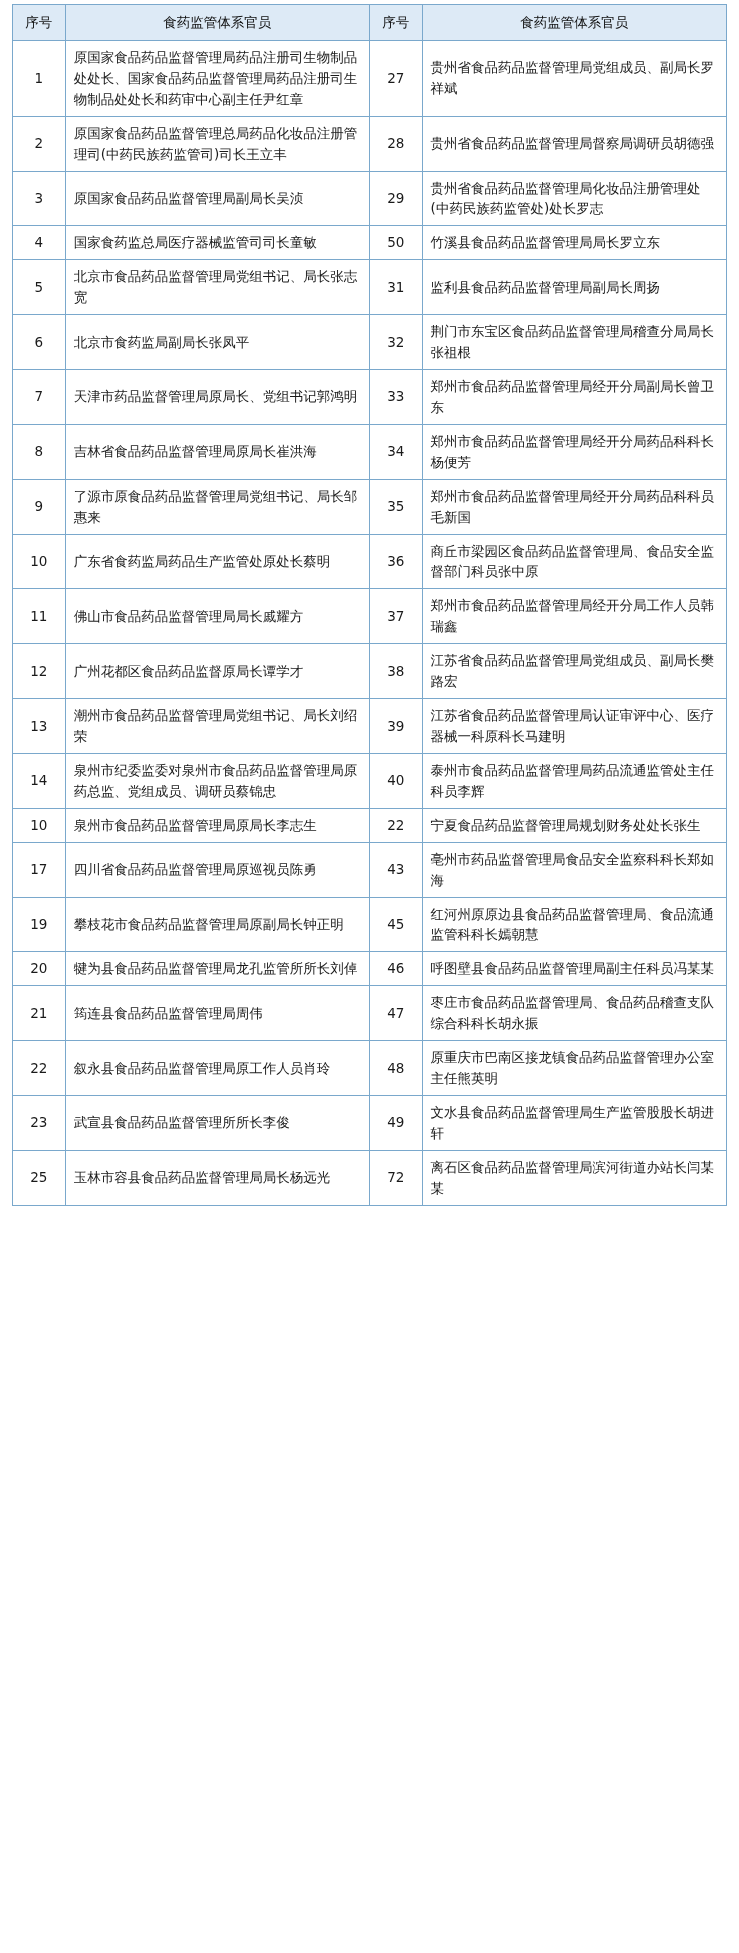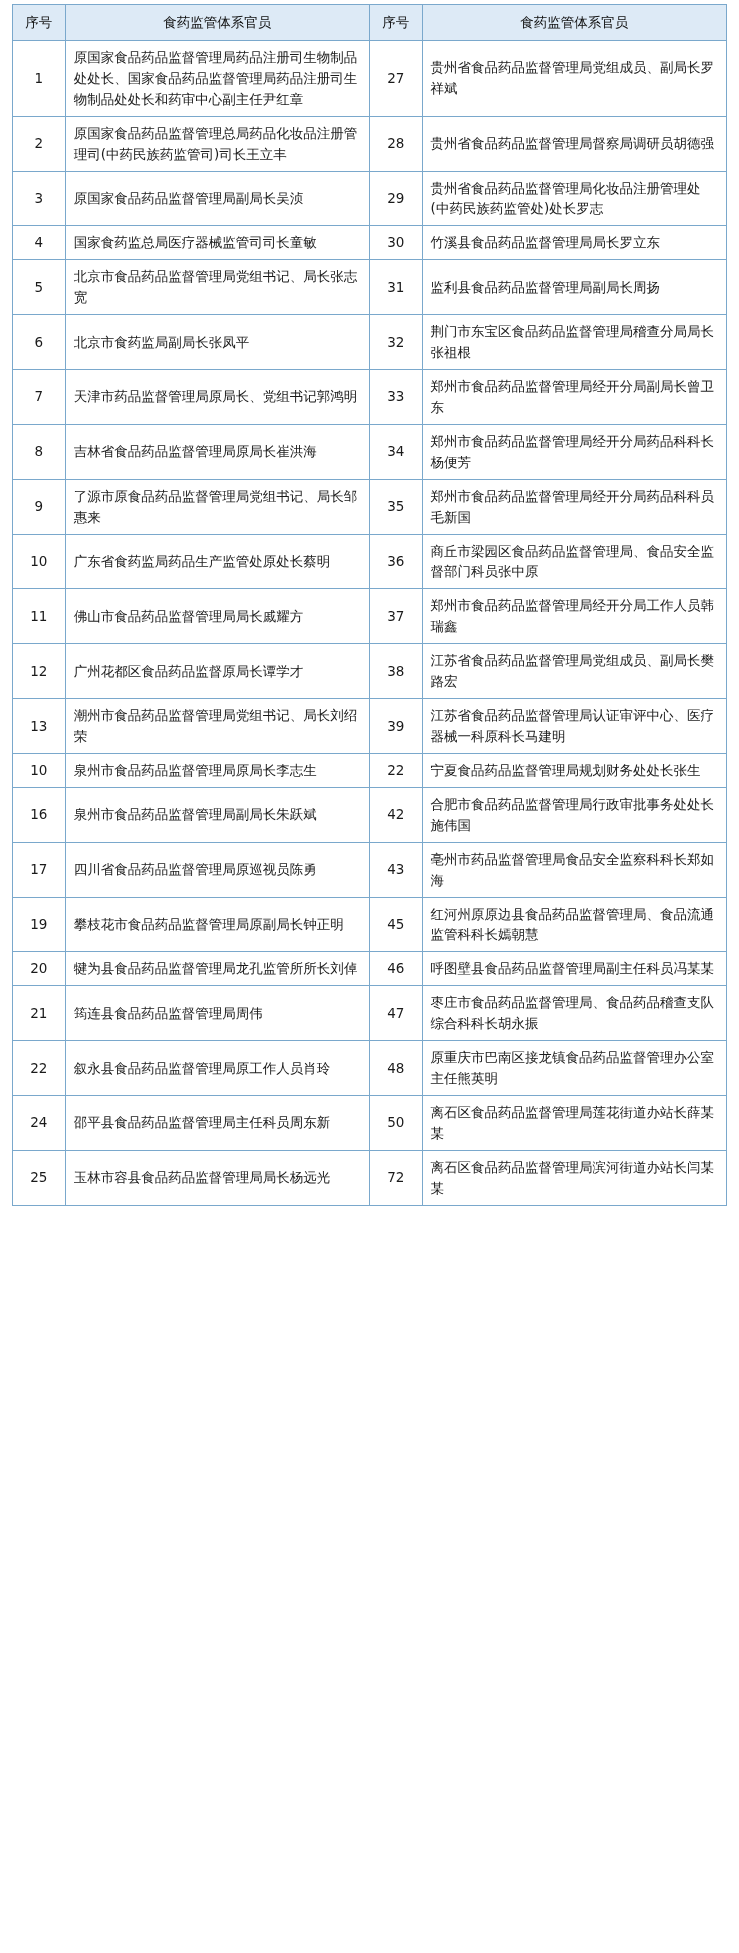--- a/index.html
+++ b/index.html
@@ -91,21 +91,21 @@
       </tr>
       <tr>
         <td class="num">3</td>
         <td class="name">原国家食品药品监督管理局副局长吴浈</td>
         <td class="num">29</td>
         <td class="name">贵州省食品药品监督管理局化妆品注册管理处(中药民族药监管处)处长罗志</td>
       </tr>
       <tr>
         <td class="num">4</td>
         <td class="name">国家食药监总局医疗器械监管司司长童敏</td>
-        <td class="num">30</td>
+        <td class="num">50</td>
         <td class="name">竹溪县食品药品监督管理局局长罗立东</td>
       </tr>
       <tr>
         <td class="num">5</td>
         <td class="name">北京市食品药品监督管理局党组书记、局长张志宽</td>
         <td class="num">31</td>
         <td class="name">监利县食品药品监督管理局副局长周扬</td>
       </tr>
       <tr>
         <td class="num">6</td>
@@ -149,32 +149,32 @@
         <td class="num">38</td>
         <td class="name">江苏省食品药品监督管理局党组成员、副局长樊路宏</td>
       </tr>
       <tr>
         <td class="num">13</td>
         <td class="name">潮州市食品药品监督管理局党组书记、局长刘绍荣</td>
         <td class="num">39</td>
         <td class="name">江苏省食品药品监督管理局认证审评中心、医疗器械一科原科长马建明</td>
       </tr>
       <tr>
+        <td class="num">14</td>
+        <td class="name">泉州市纪委监委对泉州市食品药品监督管理局原药总监、党组成员、调研员蔡锦忠</td>
+        <td class="num">40</td>
+        <td class="name">泰州市食品药品监督管理局药品流通监管处主任科员李辉</td>
+      </tr>
+      <tr>
         <td class="num">10</td>
         <td class="name">泉州市食品药品监督管理局原局长李志生</td>
         <td class="num">22</td>
         <td class="name">宁夏食品药品监督管理局规划财务处处长张生</td>
       </tr>
       <tr>
-        <td class="num">16</td>
-        <td class="name">泉州市食品药品监督管理局副局长朱跃斌</td>
-        <td class="num">42</td>
-        <td class="name">合肥市食品药品监督管理局行政审批事务处处长施伟国</td>
-      </tr>
-      <tr>
         <td class="num">17</td>
         <td class="name">四川省食品药品监督管理局原巡视员陈勇</td>
         <td class="num">43</td>
         <td class="name">亳州市药品监督管理局食品安全监察科科长郑如海</td>
       </tr>
       <tr>
         <td class="num">19</td>
         <td class="name">攀枝花市食品药品监督管理局原副局长钟正明</td>
         <td class="num">45</td>
         <td class="name">红河州原原边县食品药品监督管理局、食品流通监管科科长嫣朝慧</td>
@@ -191,24 +191,24 @@
         <td class="num">47</td>
         <td class="name">枣庄市食品药品监督管理局、食品药品稽查支队综合科科长胡永振</td>
       </tr>
       <tr>
         <td class="num">22</td>
         <td class="name">叙永县食品药品监督管理局原工作人员肖玲</td>
         <td class="num">48</td>
         <td class="name">原重庆市巴南区接龙镇食品药品监督管理办公室主任熊英明</td>
       </tr>
       <tr>
-        <td class="num">24</td>
-        <td class="name">邵平县食品药品监督管理局主任科员周东新</td>
-        <td class="num">50</td>
-        <td class="name">离石区食品药品监督管理局莲花街道办站长薛某某</td>
+        <td class="num">23</td>
+        <td class="name">武宣县食品药品监督管理所所长李俊</td>
+        <td class="num">49</td>
+        <td class="name">文水县食品药品监督管理局生产监管股股长胡进轩</td>
       </tr>
       <tr>
         <td class="num">25</td>
         <td class="name">玉林市容县食品药品监督管理局局长杨远光</td>
         <td class="num">72</td>
         <td class="name">离石区食品药品监督管理局滨河街道办站长闫某某</td>
       </tr>
     </tbody>
   </table>
 </div>

